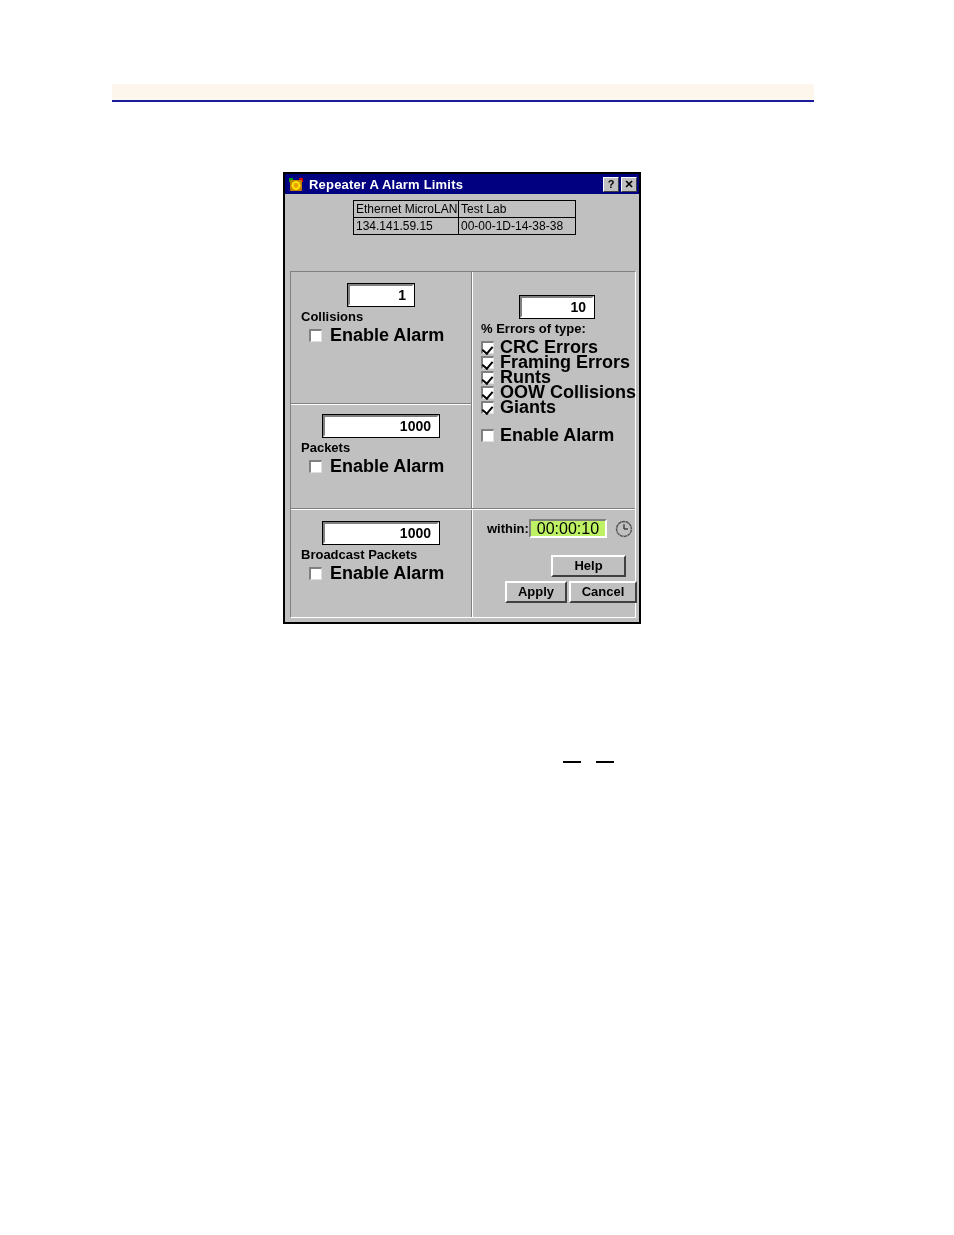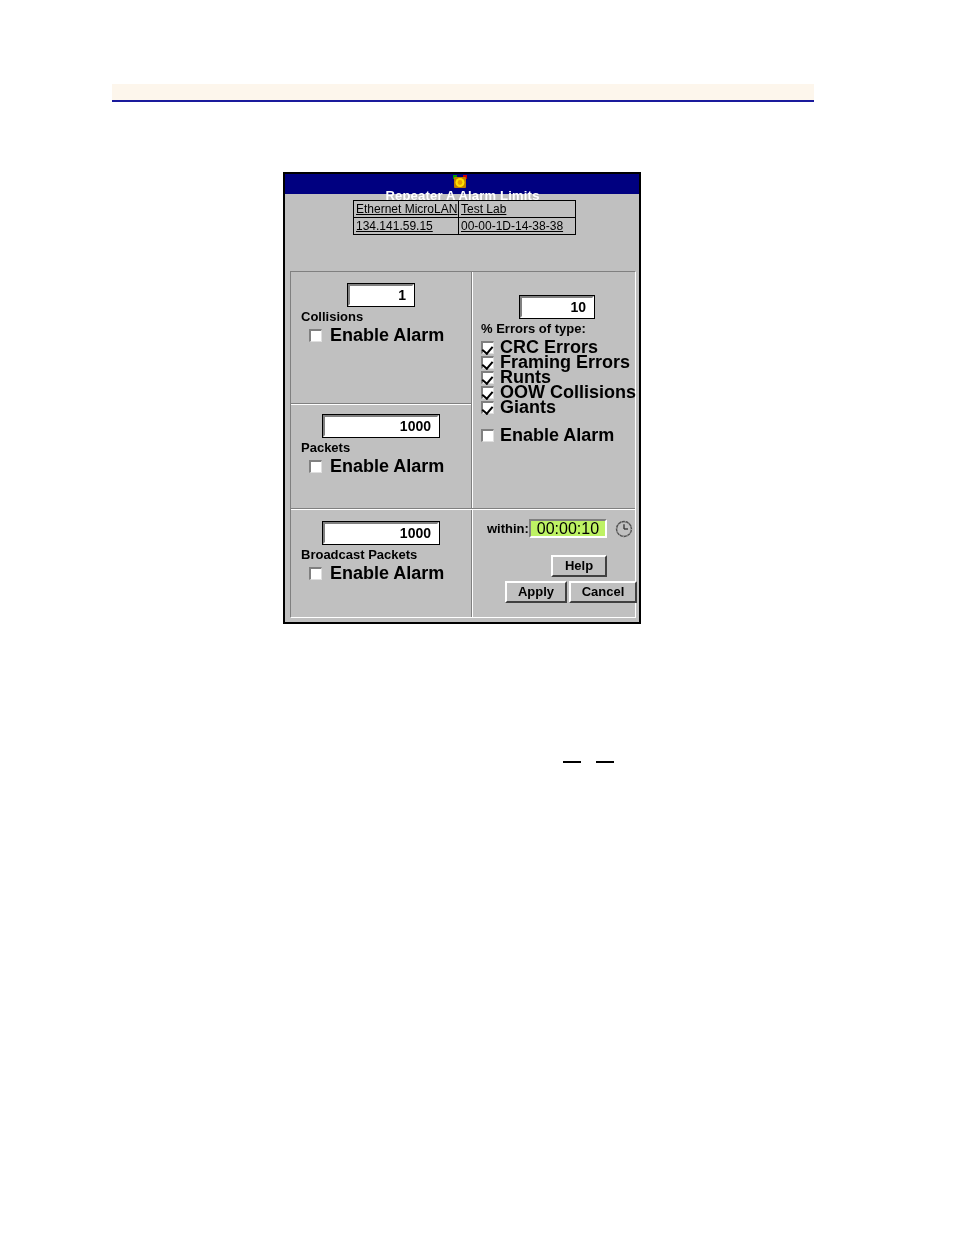--- a/index.html
+++ b/index.html
@@ -55,21 +55,20 @@
     box-sizing: border-box;
   }
 
   .titlebar {
     height: 20px;
     background: #000080;
     display: flex;
     align-items: center;
     padding: 0 2px 0 3px;
     box-sizing: border-box;
-    flex-direction: column;
   }
   .titlebar-icon {
     width: 16px;
     height: 15px;
     flex: 0 0 auto;
     margin-right: 5px;
     position: relative;
   }
   .title-text {
     color: #ffffff;
@@ -101,21 +100,20 @@
     font-family: "Liberation Sans", sans-serif;
   }
 
   
   .info-table {
     position: absolute;
     left: 68px;
     top: 26px;
     border-collapse: collapse;
     background: #c0c0c0;
-    text-decoration: underline;
   }
   .info-table td {
     border: 1px solid #000000;
     font-size: 12px;
     color: #000000;
     padding: 0 2px;
     height: 16px;
     line-height: 16px;
     white-space: nowrap;
     overflow: hidden;
@@ -393,18 +391,18 @@
       <span class="clock-icon">
         <svg width="18" height="18" viewBox="0 0 18 18">
           <circle cx="9" cy="9" r="7.5" fill="#c0c0c0" stroke="#505050" stroke-width="1.4"></circle>
           <circle cx="9" cy="9" r="7.5" fill="none" stroke="#ffffff" stroke-width="0.6" stroke-dasharray="1 3"></circle>
           <line x1="9" y1="9" x2="9" y2="4.2" stroke="#303030" stroke-width="1.3"></line>
           <line x1="9" y1="9" x2="13" y2="9" stroke="#303030" stroke-width="1.3"></line>
         </svg>
       </span>
     </div>
 
-    <button class="btn" style="left:260px; top:283px; width:56px;">Help</button>
+    <button class="btn" style="left:260px; top:283px; width:75px;">Help</button>
     <button class="btn" style="left:214px; top:309px; width:62px;">Apply</button>
     <button class="btn" style="left:278px; top:309px; width:68px;">Cancel</button>
   </div>
 
 </div>
 
 </body></html>

